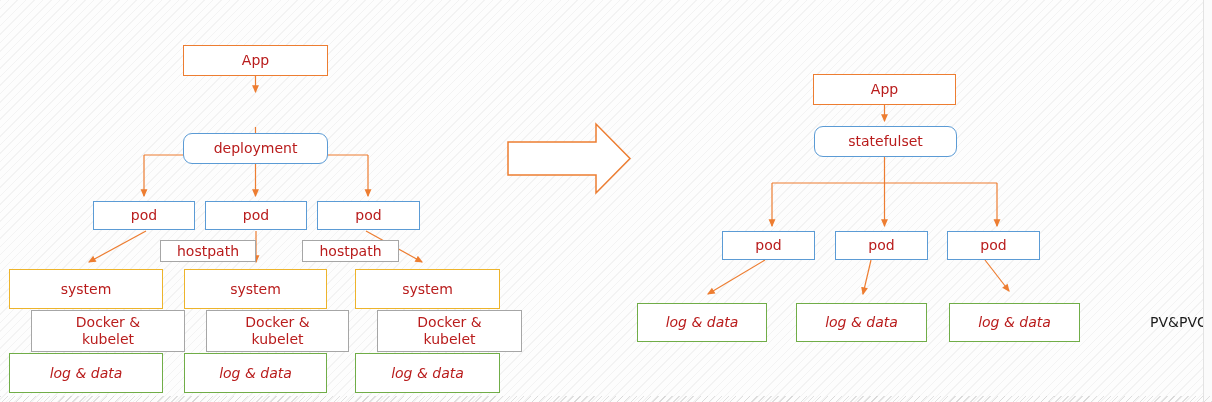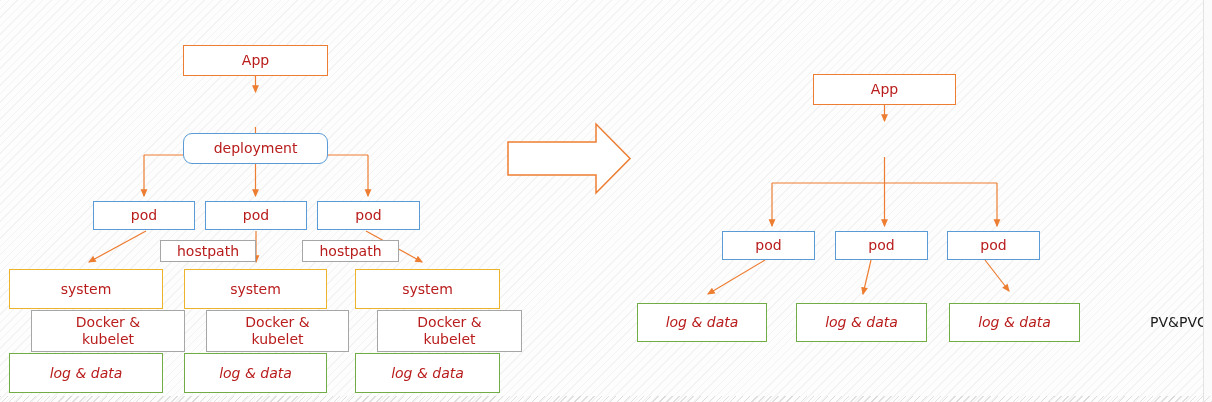--- a/index.html
+++ b/index.html
@@ -134,20 +134,23 @@
     <span class="runtime-text">Docker &amp; kubelet</span>
   </div>
   <div class="node b-green" style="left:355px;top:353px;width:145px;height:40px;">
     <span>log &amp; data</span>
   </div>
 
   <div class="node b-orange" style="left:813px;top:74px;width:143px;height:31px;">
     <span>App</span>
   </div>
 
+  <div class="node b-blue-round" style="left:814px;top:126px;width:143px;height:31px;">
+    <span>statefulset</span>
+  </div>
 
   <div class="node b-blue" style="left:722px;top:231px;width:93px;height:29px;">
     <span>pod</span>
   </div>
   <div class="node b-blue" style="left:835px;top:231px;width:93px;height:29px;">
     <span>pod</span>
   </div>
   <div class="node b-blue" style="left:947px;top:231px;width:93px;height:29px;">
     <span>pod</span>
   </div>

